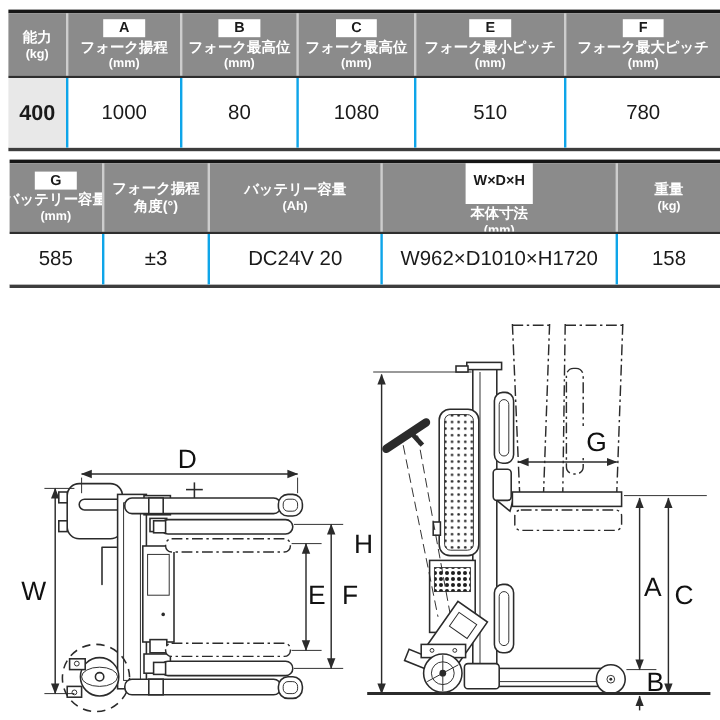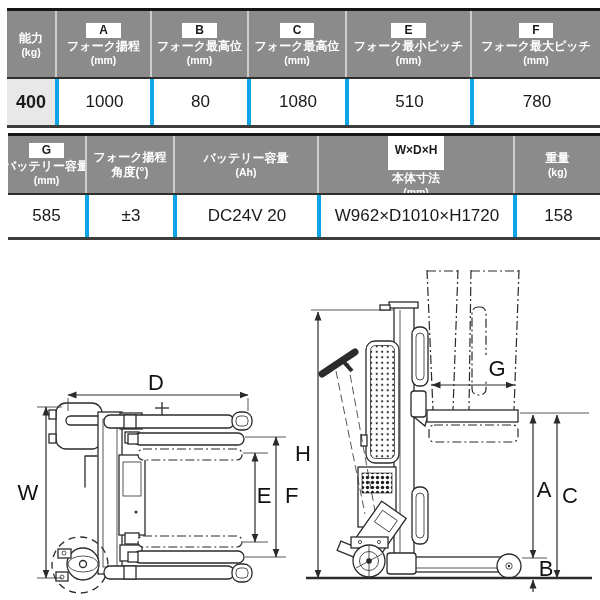--- a/index.html
+++ b/index.html
@@ -4,35 +4,35 @@
 <style>
   *{box-sizing:border-box;margin:0;padding:0}
   html,body{width:600px;height:600px;background:#ffffff;overflow:hidden;
     font-family:"Liberation Sans","DejaVu Sans",sans-serif;position:relative}
   .spec{position:absolute;border-top:3px solid #161616;border-bottom:3px solid #3d3d3d}
   .t1{top:8px;left:7px;width:593px}
   .t2{top:133px;left:8px;width:592px}
   .hrow{display:grid;background:#8b8b8b}
   .t1 .hrow,.t1 .drow{grid-template-columns:48px 95px 97px 98px 125px 130px}
   .t2 .hrow,.t2 .drow{grid-template-columns:77px 88px 144px 196px 87px}
-  .t1 .hrow{height:66px}
+  .t1 .hrow{height:52px}
   .t2 .hrow{height:57px}
   .drow{display:grid;border-top:2px solid #2e2e2e}
-  .t1 .drow{height:48px}
+  .t1 .drow{height:60px}
   .t2 .drow{height:44px}
   .hc{display:flex;flex-direction:column;align-items:center;justify-content:center;
       gap:1px;color:#fff;font-weight:bold;text-align:center;border-left:2px solid #cdcdcd;overflow:hidden}
   .hc:first-child{border-left:none}
   .hc .t{font-size:12px;line-height:14px;white-space:nowrap}
   .hc .u{font-size:10.5px;line-height:12px}
   .badge{background:#ffffff;color:#1a1a1a;font-size:12px;line-height:15px;
          font-weight:bold;padding:0 13px;white-space:nowrap}
   .badge.wide{padding:12px 7px}
   .dc{display:flex;align-items:center;justify-content:center;font-size:17px;
-      color:#1a1a1a;border-left:4px solid #0ea5e9;background:#fff;white-space:nowrap}
+      color:#1a1a1a;border-left:2px solid #0ea5e9;background:#fff;white-space:nowrap}
   .dc:first-child{border-left:none}
   .dc.cap{background:#e8e8e8;font-weight:bold;font-size:18px}
   svg .ln{stroke:#2b2b2b;stroke-width:1.3;fill:none}
   svg .fw{stroke:#2b2b2b;stroke-width:1.3;fill:#ffffff}
   svg .thin{stroke:#2b2b2b;stroke-width:.8;fill:none}
   svg .dim{stroke:#2b2b2b;stroke-width:1.2;fill:none}
   svg .dsh{stroke:#2b2b2b;stroke-width:1.2;fill:none;stroke-dasharray:9 3 2 3}
   svg .dshf{stroke:#2b2b2b;stroke-width:1.2;fill:#fff;stroke-dasharray:9 3 2 3}
   svg text.dl{font-size:22px;fill:#111;font-family:"Liberation Sans","DejaVu Sans",sans-serif}
 </style>

